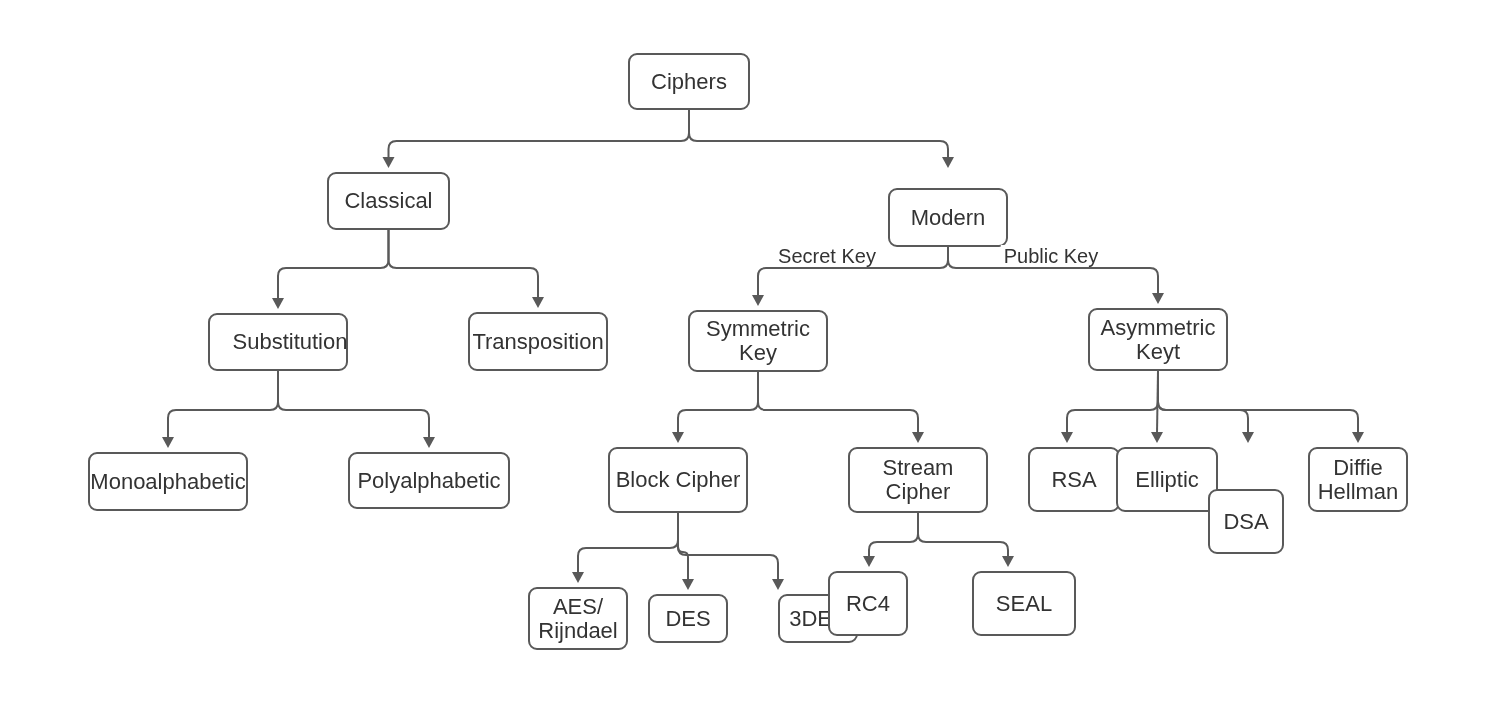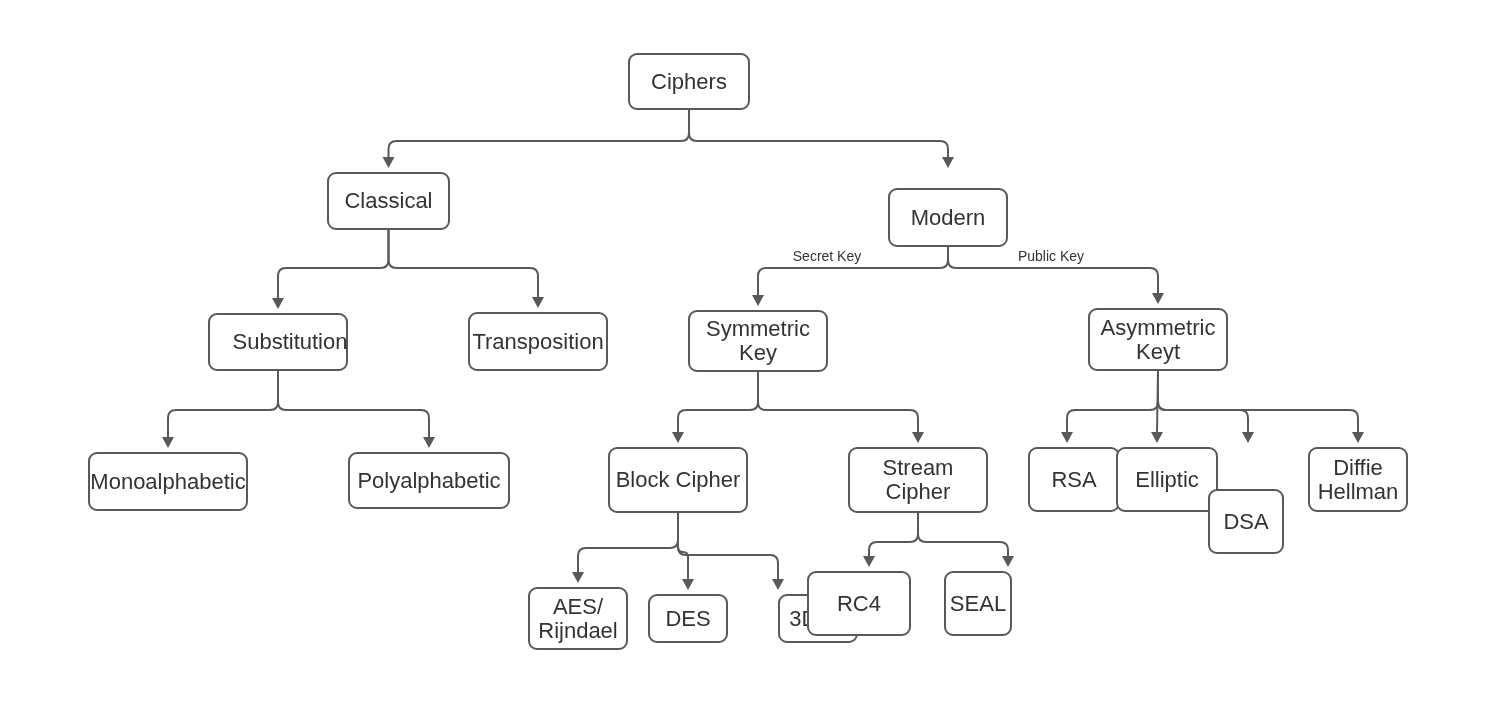--- a/index.html
+++ b/index.html
@@ -46,21 +46,21 @@
     justify-content: center;
     text-align: center;
     white-space: pre-line;
     z-index: 2;
   }
   .edge-label {
     position: absolute;
     transform: translate(-50%, -50%);
     color: var(--text, #333333);
     background: var(--bg, #ffffff);
-    font-size: 14px;
+    font-size: 20px;
     line-height: 22px;
     white-space: nowrap;
     padding: 0 3px;
     z-index: 3;
   }
 </style>
 </head>
 <body>
 
 <div id="diagram-canvas">
@@ -158,17 +158,17 @@
 Cipher</div>
     <div class="node" style="left: 1028px; top: 447px; width: 92px; height: 65px;">RSA</div>
     <div class="node" style="left: 1116px; top: 447px; width: 102px; height: 65px;">Elliptic</div>
     <div class="node" style="left: 1208px; top: 465px; width: 76px; height: 65px; margin-top: 24px;">DSA</div>
     <div class="node" style="left: 1308px; top: 447px; width: 100px; height: 65px;">Diffie
 Hellman</div>
     <div class="node" style="left: 528px; top: 587px; width: 100px; height: 63px;">AES/
 Rijndael</div>
     <div class="node" style="left: 648px; top: 594px; width: 80px; height: 49px;">DES</div>
     <div class="node" style="left: 738px; top: 594px; width: 80px; height: 49px; margin-left: 40px;">3DES</div>
-    <div class="node" style="left: 807px; top: 571px; width: 104px; height: 65px;">RC4</div>
-    <div class="node" style="left: 944px; top: 571px; width: 68px; height: 65px;">SEAL</div>
+    <div class="node" style="left: 828px; top: 571px; width: 80px; height: 65px;">RC4</div>
+    <div class="node" style="left: 972px; top: 571px; width: 104px; height: 65px;">SEAL</div>
     <div class="edge-label" style="left: 827px; top: 256px;">Secret Key</div>
     <div class="edge-label" style="left: 1051px; top: 256px;">Public Key</div>
   </div>
 
 </body></html>

